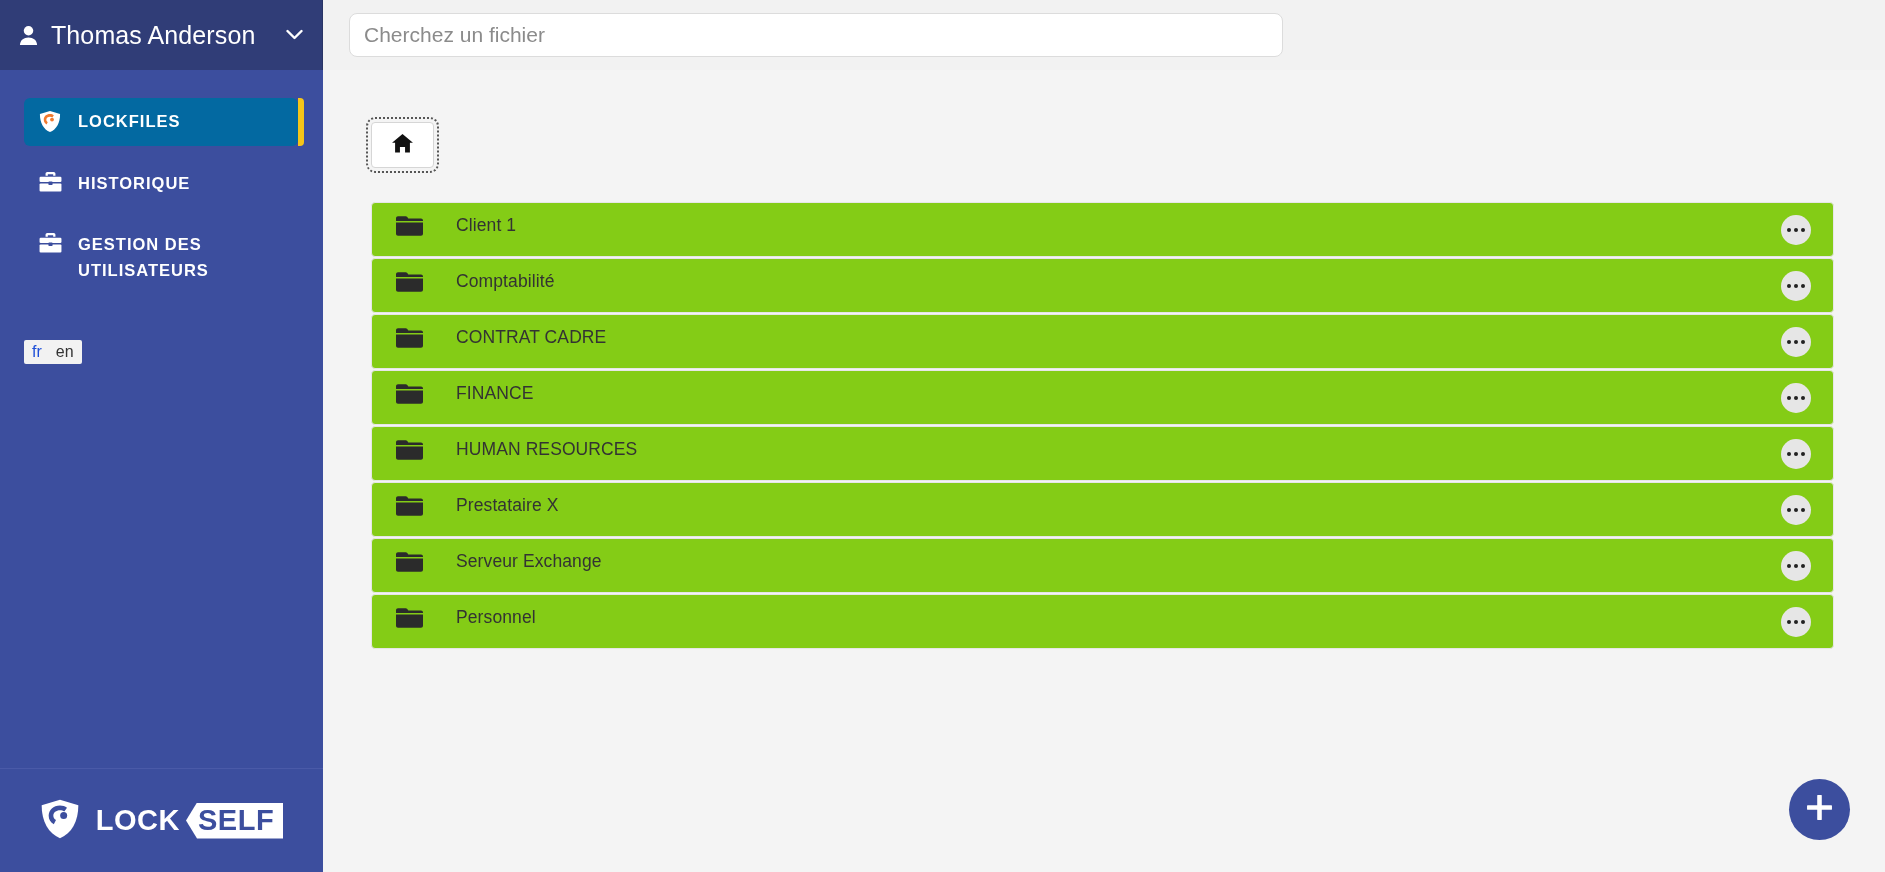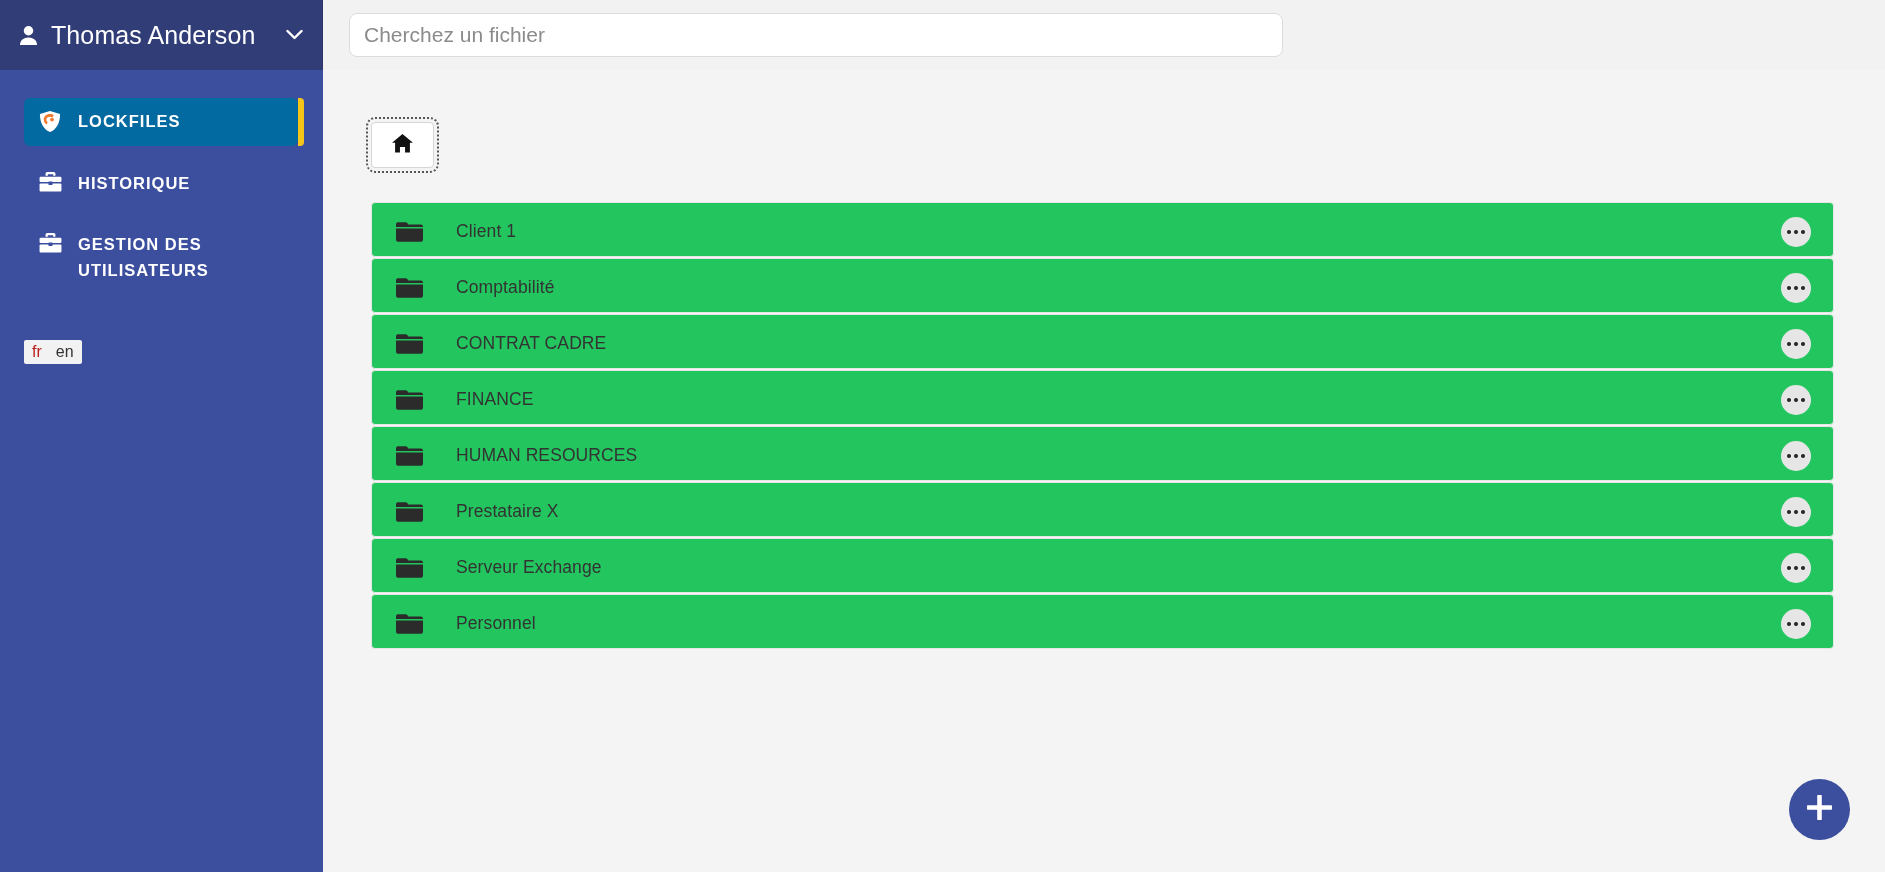--- a/index.html
+++ b/index.html
@@ -67,21 +67,21 @@
   .nav-label { flex: 1; }
 
   .lang-switch {
     margin: 46px 0 0 24px;
     background: #f2f2f2;
     display: inline-flex; align-self: flex-start;
     padding: 3px 8px; border-radius: 2px;
     font-size: 16px; gap: 14px;
   }
   .lang { cursor: pointer; }
-  .lang.on { color: #b91c1c; }
+  .lang.on { color: #1d4ed8; }
   .lang.off { color: #333333; }
 
   .sidebar-spacer { flex: 1 1 auto; }
   .sidebar-footer {
     flex: 0 0 auto; height: 104px;
     border-top: 1px solid #4a5aa8;
     display: flex; align-items: center; justify-content: center;
   }
   .logo-row { display: flex; align-items: center; gap: 16px; }
   .logo-lock {
@@ -121,24 +121,24 @@
     width: 63px; height: 46px;
     background: #ffffff;
     border: 1px solid #d6d6d6; border-radius: 4px;
     display: flex; align-items: center; justify-content: center;
     outline: 2px dotted #555; outline-offset: 3px;
     cursor: pointer;
   }
 
   .file-list { margin-top: 34px; width: 1463px; }
   .file-row {
-    height: 55px; background: #22c55e;
+    height: 55px; background: #84cc16;
     border: 1px solid #e6e6e6; border-radius: 4px;
-    display: flex; align-items: center;
-    padding: 4px 22px 0 24px;
+    display: flex; align-items: flex-start;
+    padding: 12px 22px 0 24px;
     margin-bottom: 1px;
     cursor: pointer;
   }
   .file-icon { flex: 0 0 auto; width: 27px; display: flex; align-items: center; }
   .file-name {
     flex: 1 1 auto; margin-left: 33px;
     font-size: 17.5px; color: #333333; letter-spacing: .1px;
   }
   .row-menu {
     flex: 0 0 auto;
@@ -229,20 +229,35 @@
       </div>
     </nav>
 
     <div class="lang-switch">
       <span class="lang on">fr</span>
       <span class="lang off">en</span>
     </div>
 
     <div class="sidebar-spacer"></div>
 
+    <div class="sidebar-footer">
+      <div class="logo-row">
+        <span>
+          <svg width="40" height="42" viewBox="0 0 24 25">
+            <path d="M12 1 L23 4.2 C23 14 19 21 12 24 C5 21 1 14 1 4.2 Z" fill="#ffffff"></path>
+            <path d="M12 4.4 C8 4.4 5.2 7 5.2 10.6 c0 2.3 1.2 4.1 3.1 5.1 l1.3-2.6 c-1-.6-1.6-1.5-1.6-2.6 0-1.9 1.7-3.3 4-3.3 1 0 1.9.3 2.6.8 l1.6-2.2 C15.1 4.9 13.6 4.4 12 4.4 Z" fill="#3c4e9e"></path>
+            <circle cx="14.2" cy="10.4" r="2.1" fill="#3c4e9e"></circle>
+          </svg>
+        </span>
+        <span class="logo-lock">LOCK</span>
+        <span class="logo-self-wrap">
+          <span class="logo-self">SELF</span>
+        </span>
+      </div>
+    </div>
   </aside>
 
   <main class="main">
 
     <div class="topbar">
       <input class="search-input" type="text" placeholder="Cherchez un fichier" style="">
     </div>
 
     <div class="content">
 

